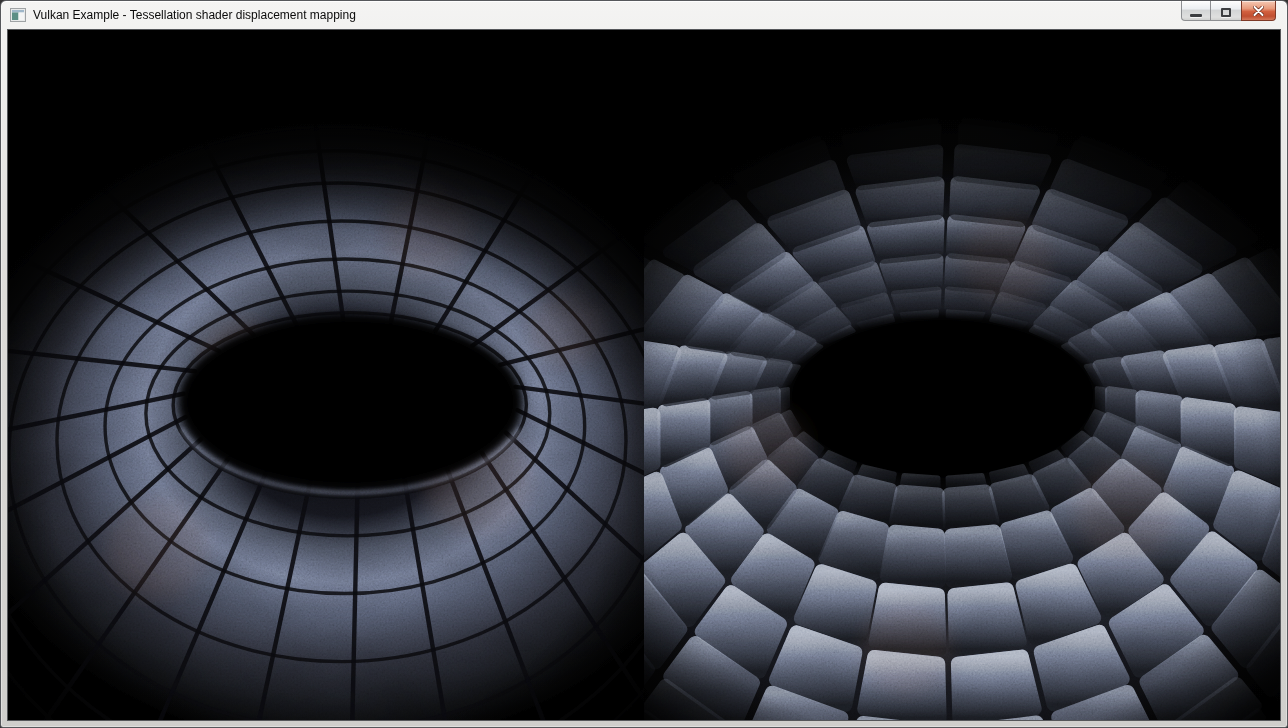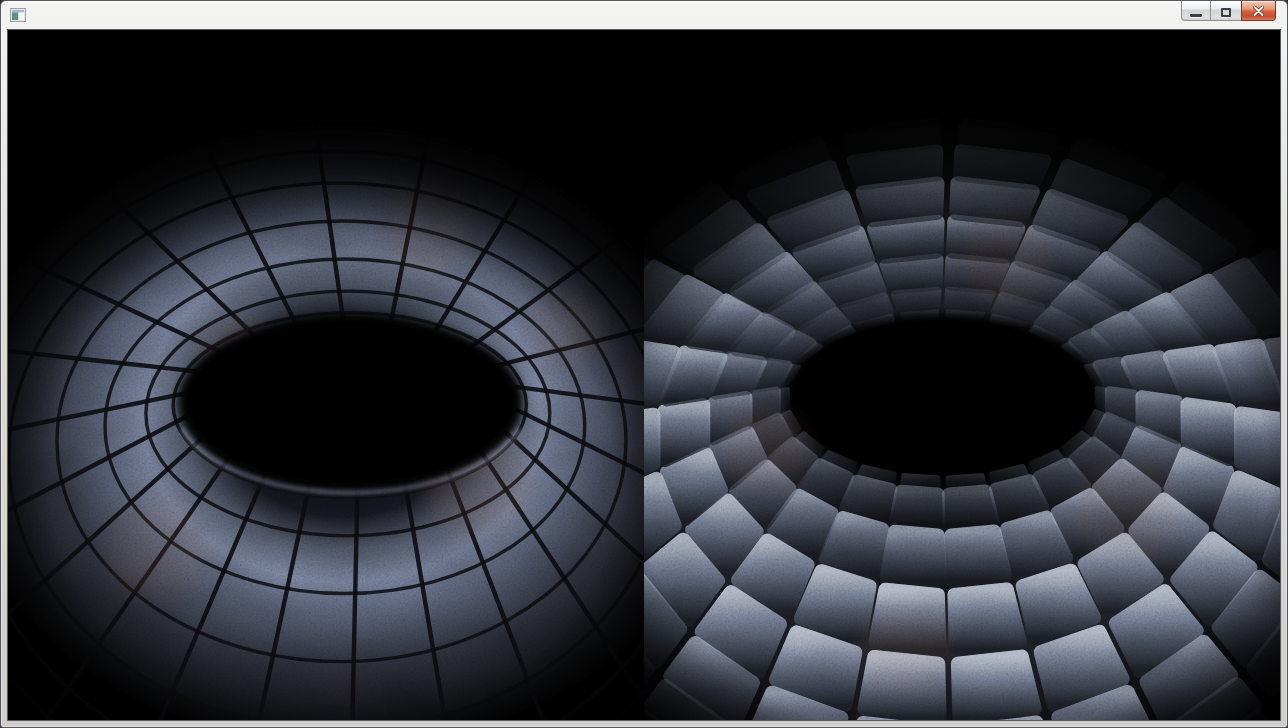--- a/index.html
+++ b/index.html
@@ -48,20 +48,21 @@
 <div class="window">
   <div class="titlebar">
     <span class="app-icon">
       <svg viewBox="0 0 16 14" width="16" height="14">
         <rect x="0.5" y="0.5" width="15" height="13" fill="#e8eaea" stroke="#9fa3a5"></rect>
         <rect x="2" y="2" width="12" height="2.5" fill="#9fb7c9"></rect>
         <rect x="2" y="4.5" width="6.5" height="7.5" fill="#5d8f86"></rect>
         <rect x="8.5" y="4.5" width="5.5" height="7.5" fill="#f4f5f5"></rect>
       </svg>
     </span>
+    <span class="title-text">Vulkan Example - Tessellation shader displacement mapping</span>
     <div class="controls">
       <button class="wbtn min">
           <span class="glyph-min"></span>
         </button>
       <button class="wbtn max">
           <span class="glyph-max"></span>
         </button>
       <button class="wbtn close">
         <span class="glyph-x">
           <svg width="11" height="10" viewBox="0 0 11 10">

